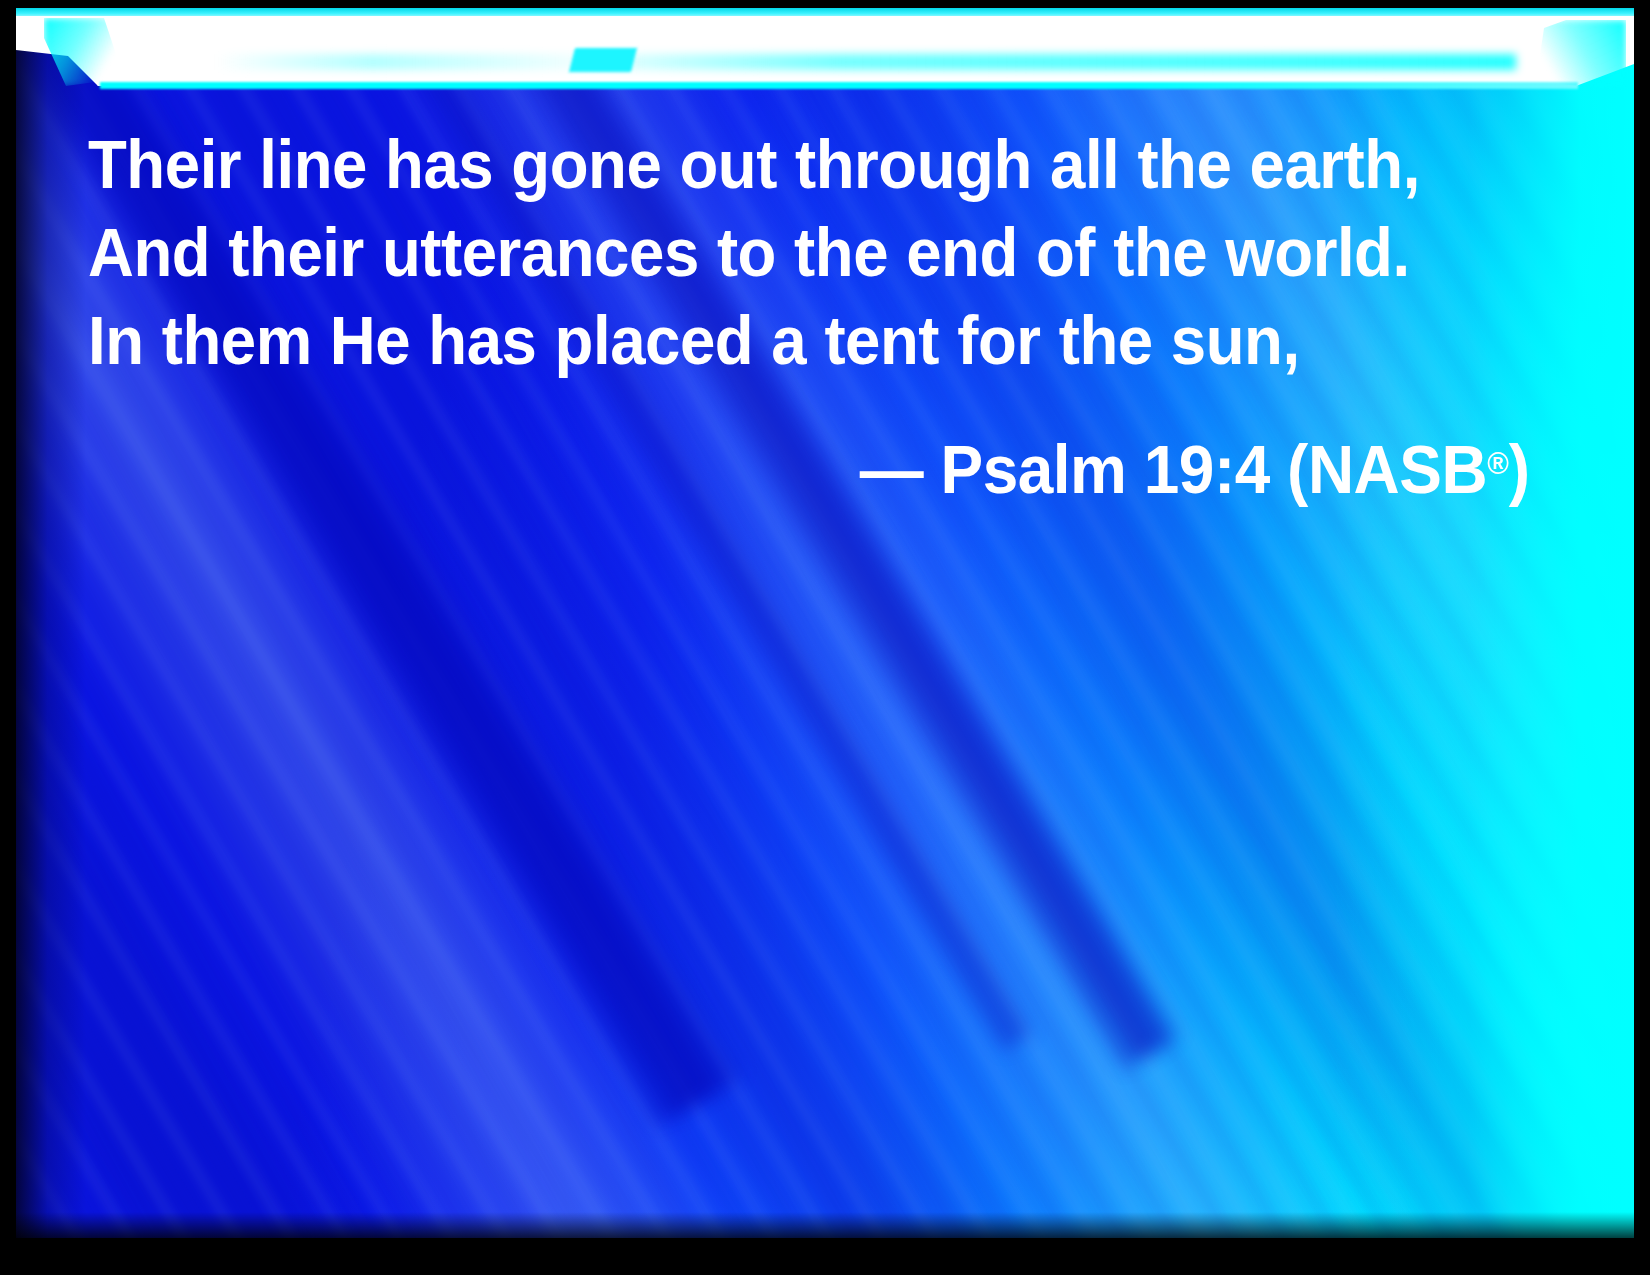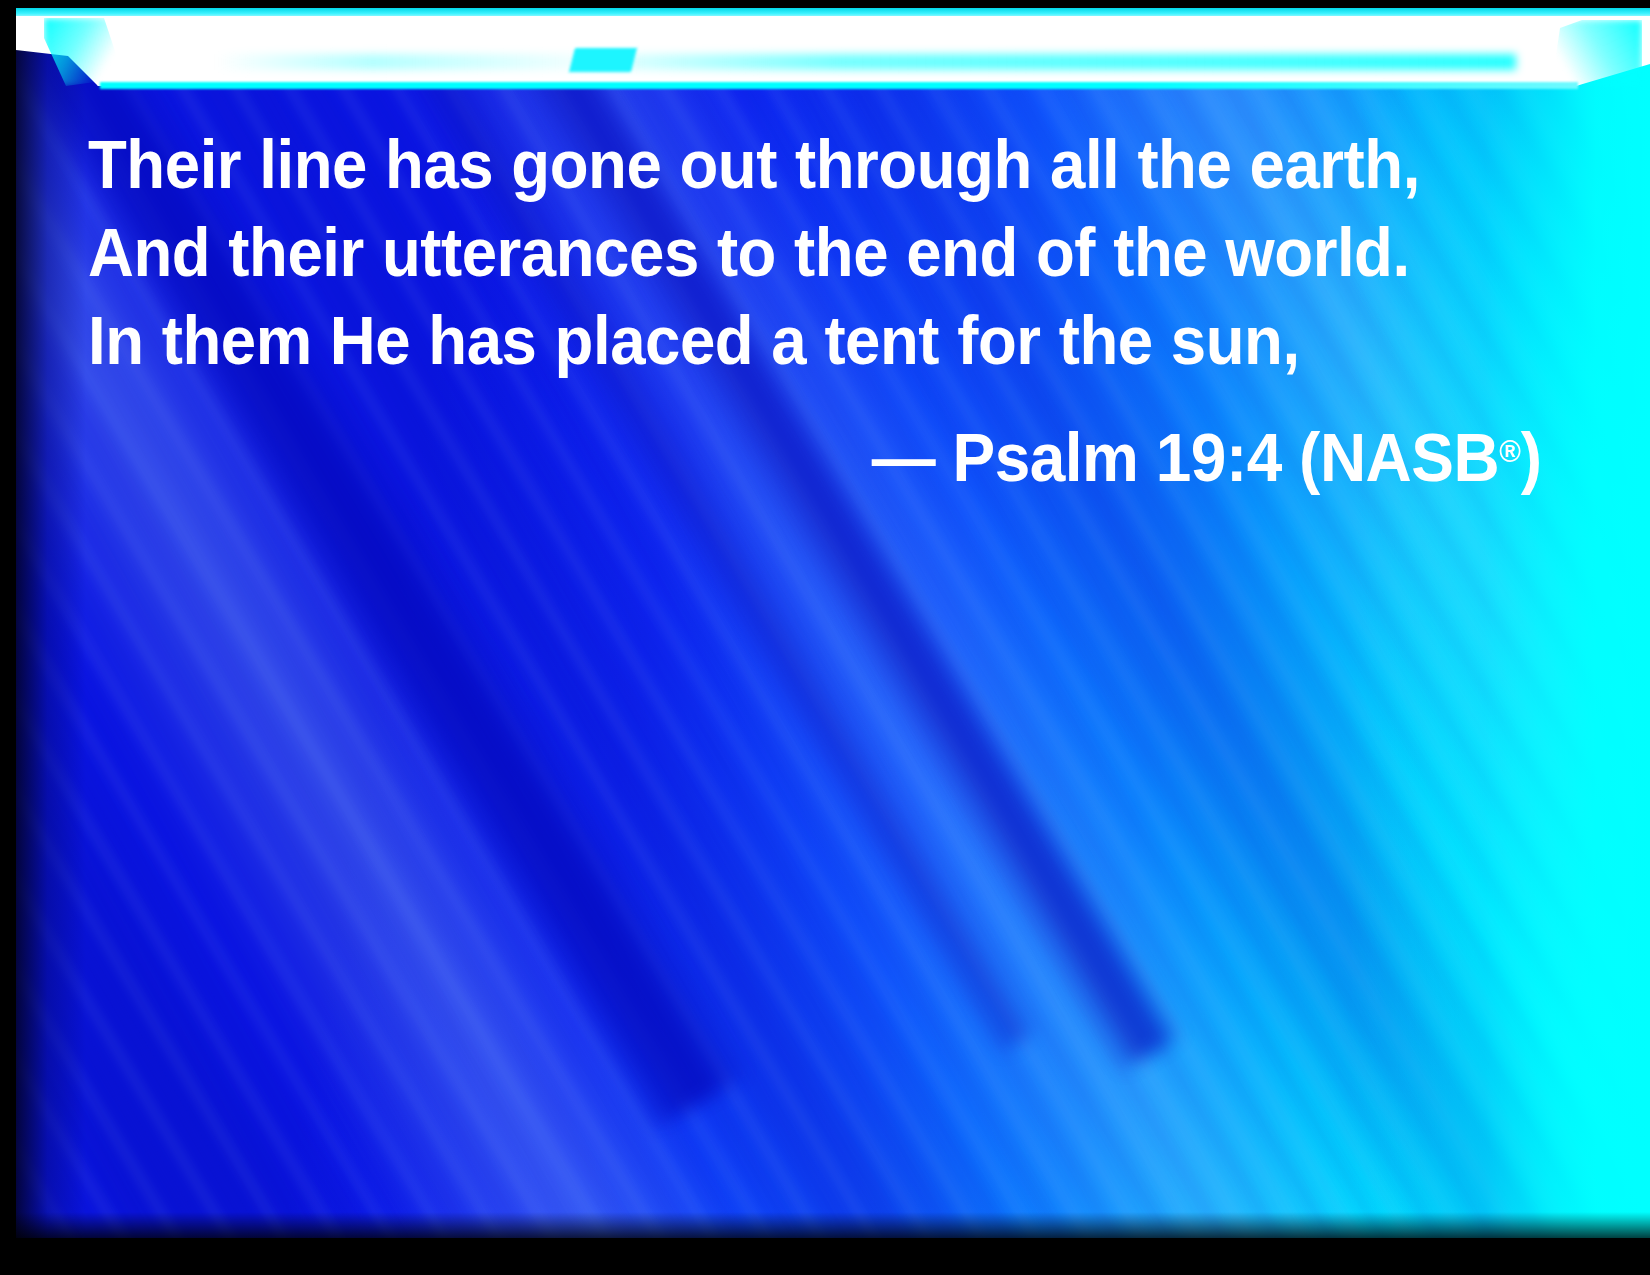--- a/index.html
+++ b/index.html
@@ -26,21 +26,20 @@
 
   
   #slide-stage {
     position: absolute;
     left: 16px;
     top: 8px;
     width: 1618px;
     height: 1230px;
     overflow: hidden;
     background: #0b17d8;
-    padding-left: 16px;
   }
 
   
   .bg-base {
     position: absolute;
     inset: 0;
     background: linear-gradient(100deg,
         #0a14e2 0%,
         #0a14e2 26%,
         #0d24ef 40%,
@@ -277,21 +276,21 @@
     font-weight: bold;
     font-size: 68px;
     line-height: 88px;
     letter-spacing: -0.5px;
     word-spacing: 1px;
     transform: scaleX(0.935);
     transform-origin: left top;
     white-space: pre-wrap;
   }
   #attribution-row {
-    margin: 4px;
+    margin: 16px;
     padding-top: 26px;
     text-align: right;
     padding-right: 22px;
   }
   #attribution {
     color: #ffffff;
     font-family: "Liberation Sans", "DejaVu Sans", sans-serif;
     font-weight: bold;
     font-size: 68px;
     line-height: 76px;

